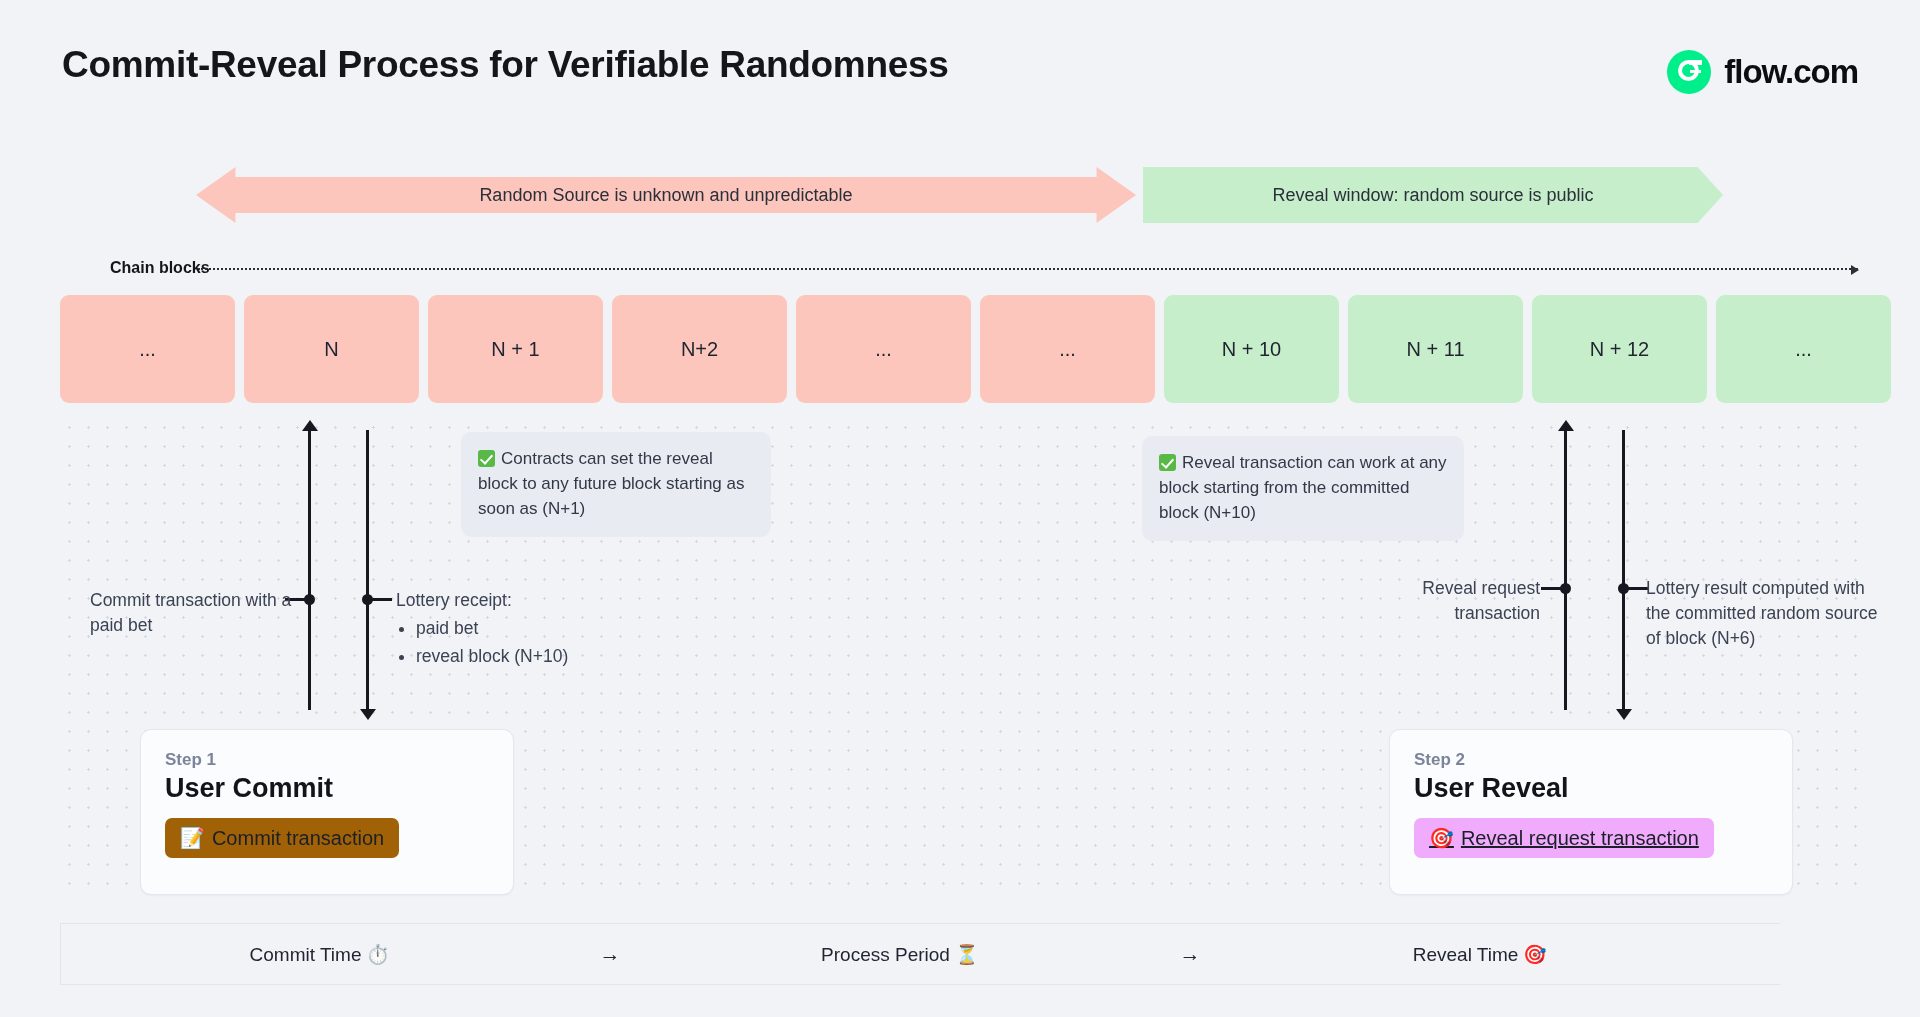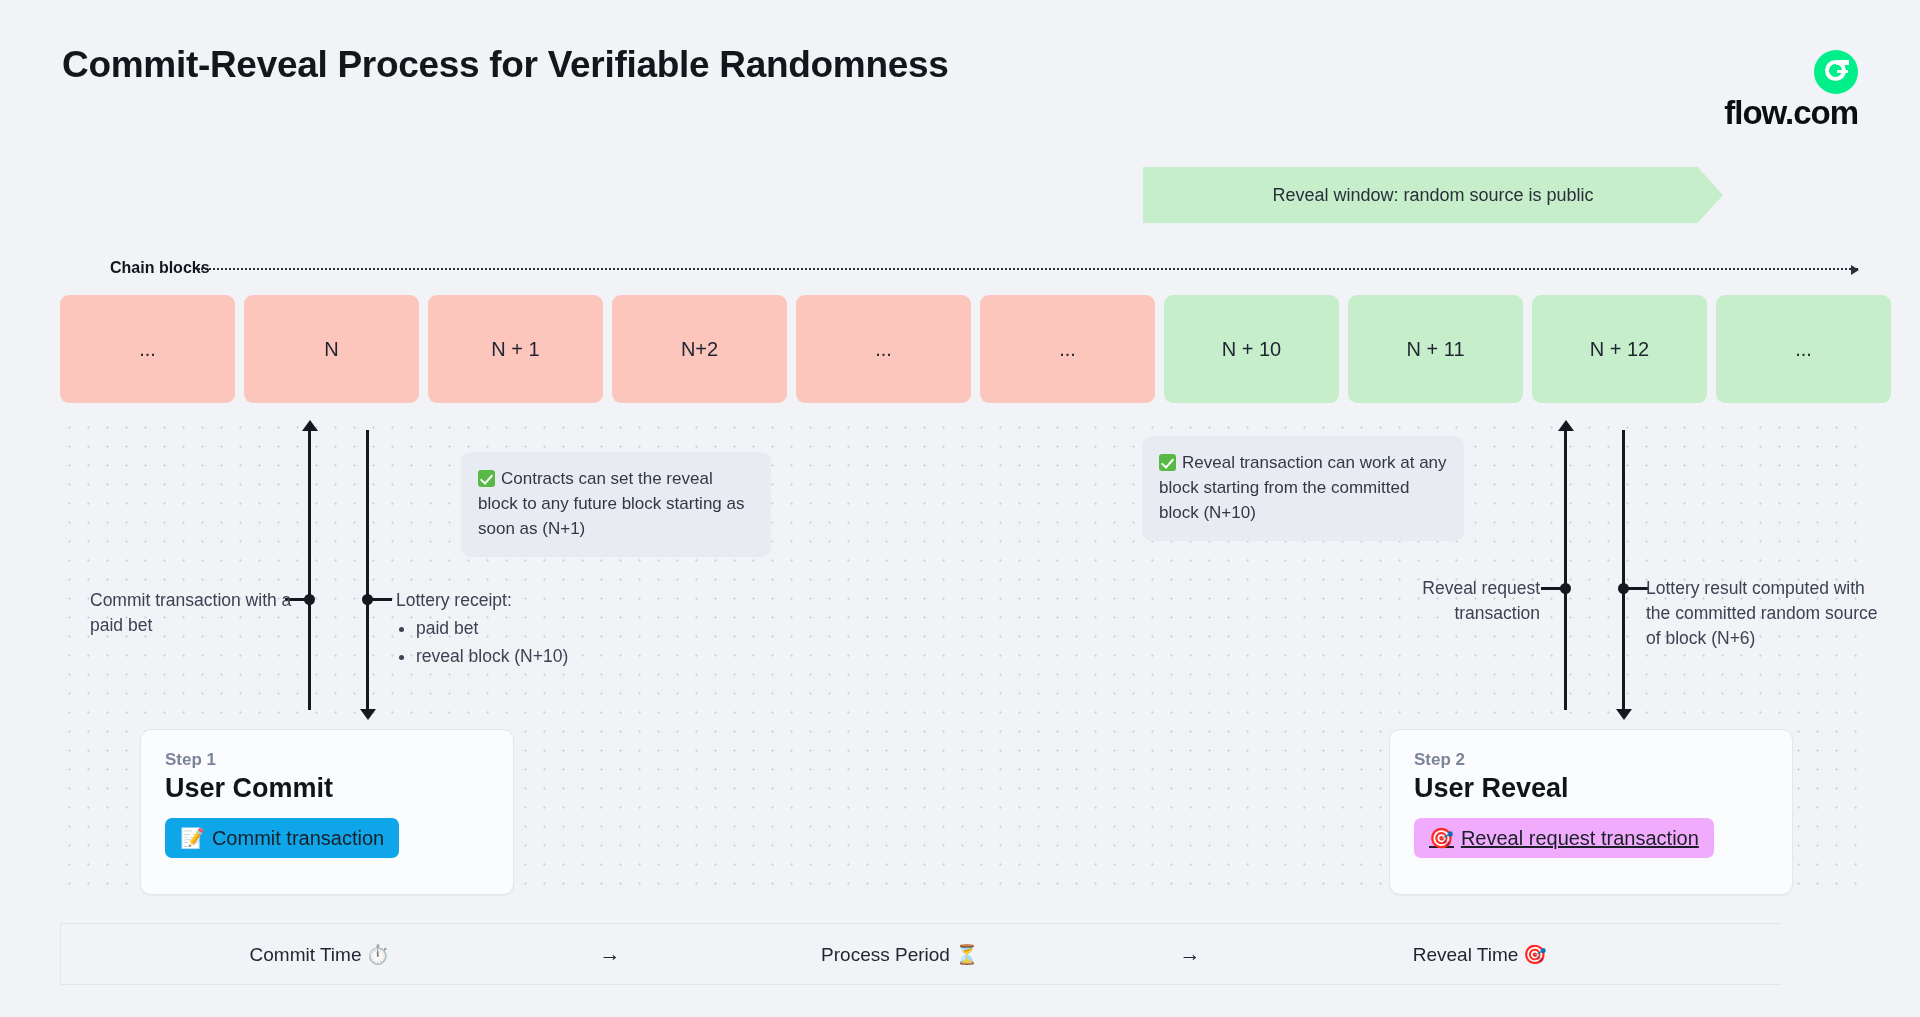--- a/index.html
+++ b/index.html
@@ -12,21 +12,21 @@
   }
   
   #page-title {
     position:absolute; left:62px; top:44px;
     font-size:37px; font-weight:700; letter-spacing:-0.3px;
     color:#14161c; white-space:nowrap;
   }
   
   #brand {
     position:absolute; right:62px; top:50px;
-    display:flex; align-items:flex-end; flex-direction:column;
+    display:flex; align-items:center; gap:13px;
   }
   #brand .mark {
     width:44px; height:44px; border-radius:50%;
     background:#00ef8b; position:relative; flex:0 0 auto;
   }
   #brand .mark::before{
     content:""; position:absolute; left:11px; top:10px;
     width:13px; height:13px; border-radius:50%;
     border:4px solid #fff;
   }
@@ -88,21 +88,21 @@
     background-image:radial-gradient(#d3d8e2 1.2px, transparent 1.2px);
     background-size:19px 19px;
   }
 
   
   .callout{
     position:absolute; background:#e8ebf1; border-radius:10px;
     padding:14px 17px 16px 17px; font-size:17px; line-height:1.48;
     color:#323846; width:310px;
   }
-  #callout-commit{ left:461px; top:452px; }
+  #callout-commit{ left:461px; top:432px; }
   #callout-reveal{ left:1142px; top:436px; width:322px; }
   .chk{ display:inline-block; width:17px; height:17px; background:#58b947;
         border-radius:3px; position:relative; vertical-align:-3px; margin-right:6px;}
   .chk::after{ content:""; position:absolute; left:5px; top:2px; width:5px; height:10px;
         border:solid #fff; border-width:0 2.4px 2.4px 0; transform:rotate(42deg); }
 
   
   .vline{ position:absolute; width:3px; background:#15181f; }
   .arrowhead-up::after{
     content:""; position:absolute; left:-6.5px; top:-10px; width:0;height:0;
@@ -132,21 +132,21 @@
     border-radius:11px; padding:20px 24px 24px 24px; box-shadow:0 1px 2px rgba(20,25,40,.04);
   }
   #step-1{ left:140px; top:729px; width:374px; height:166px; }
   #step-2{ left:1389px; top:729px; width:404px; height:166px; }
   .step-kicker{ font-size:17px; font-weight:700; color:#7b849a; }
   .step-title{ font-size:27px; font-weight:700; color:#12141a; margin-top:3px; }
   .step-pill{
     display:inline-block; margin-top:14px; padding:8px 15px; border-radius:7px;
     font-size:20px; color:#1b1f28;
   }
-  .step-pill.pink{ background:#0ea5e9; }
+  .step-pill.pink{ background:#a16207; }
   .step-pill.green{ background:#f0abfc;text-decoration:underline; }
   .emoji{ margin-right:7px; }
 
   
   #timeline{
     position:absolute; left:60px; top:923px; width:1800px; height:62px;
   }
   #timeline .shape{
     position:absolute; inset:0;
     background:#f1f3f7;
@@ -164,20 +164,23 @@
 <body>
 
 <div id="page-title">Commit-Reveal Process for Verifiable Randomness</div>
 
 <div id="brand">
   <div class="mark"></div>
   <div class="wordmark">flow.com</div>
 </div>
 
 <div class="banner-row">
+  <div class="banner pink">
+    <span>Random Source is unknown and unpredictable</span>
+  </div>
   <div class="banner green">
     <span>Reveal window: random source is public</span>
   </div>
 </div>
 
 <div id="chain-label">Chain blocks</div>
 <div id="chain-line"></div>
 
 <div id="blocks">
   <div class="block pink">...</div>

